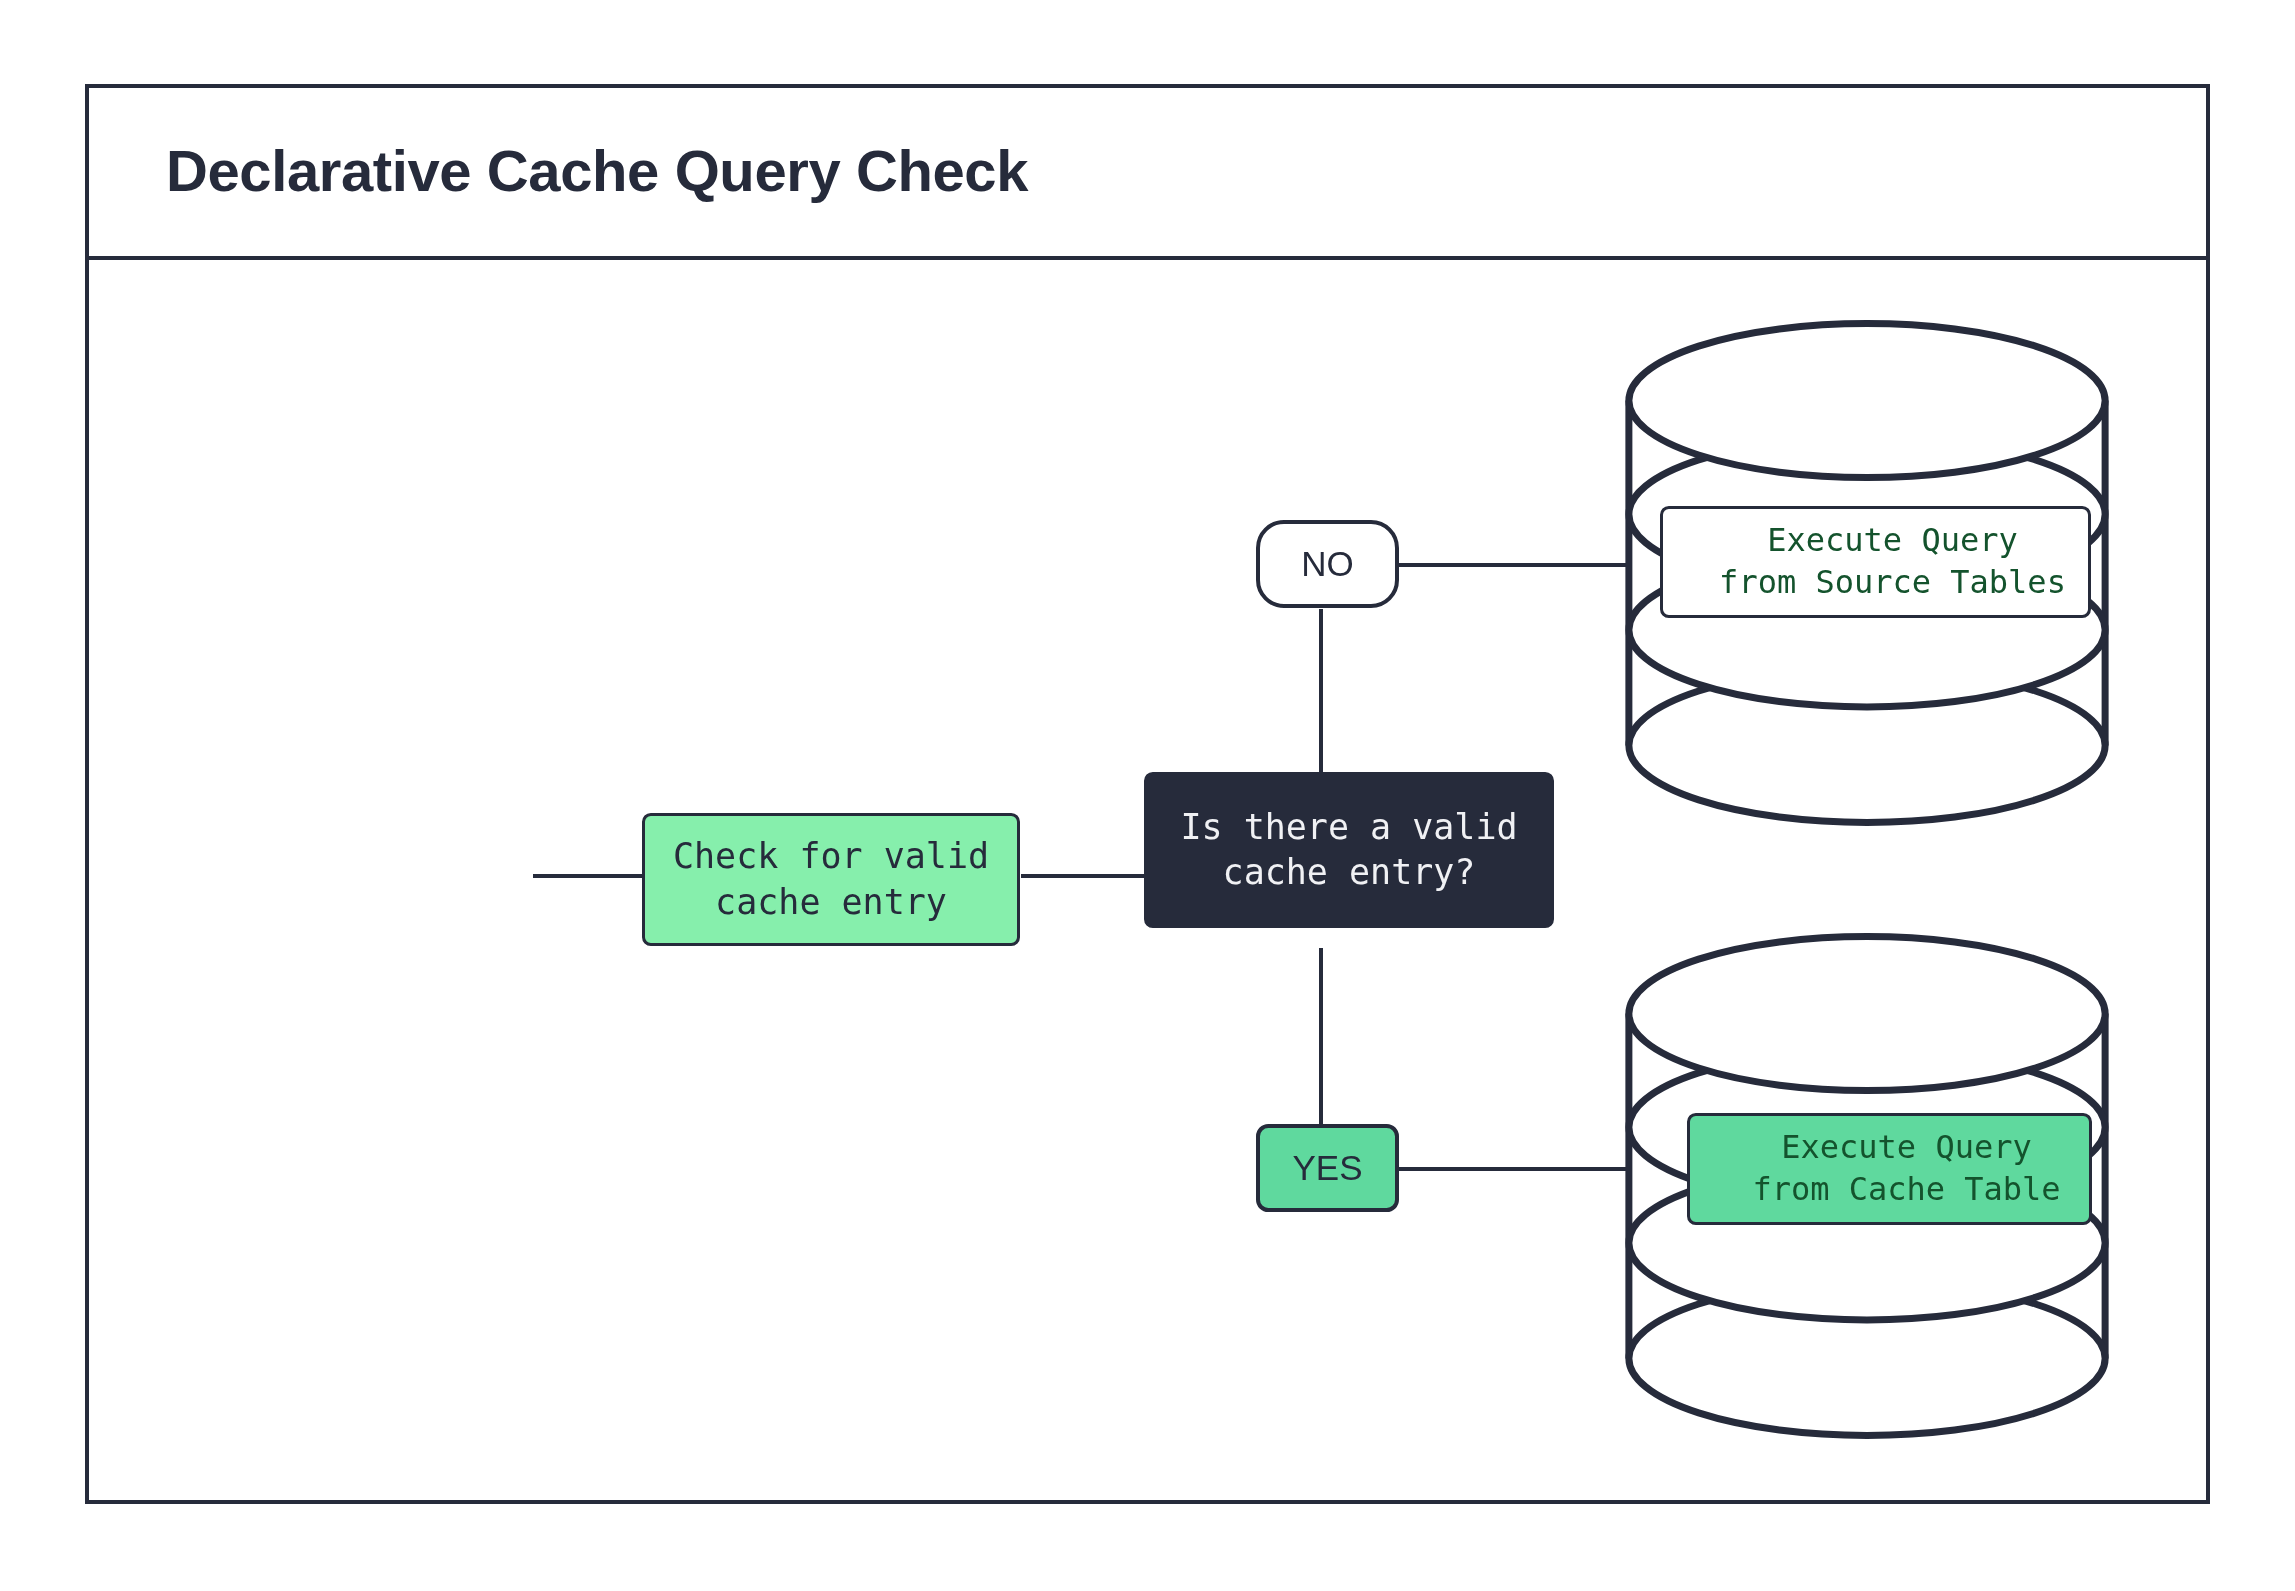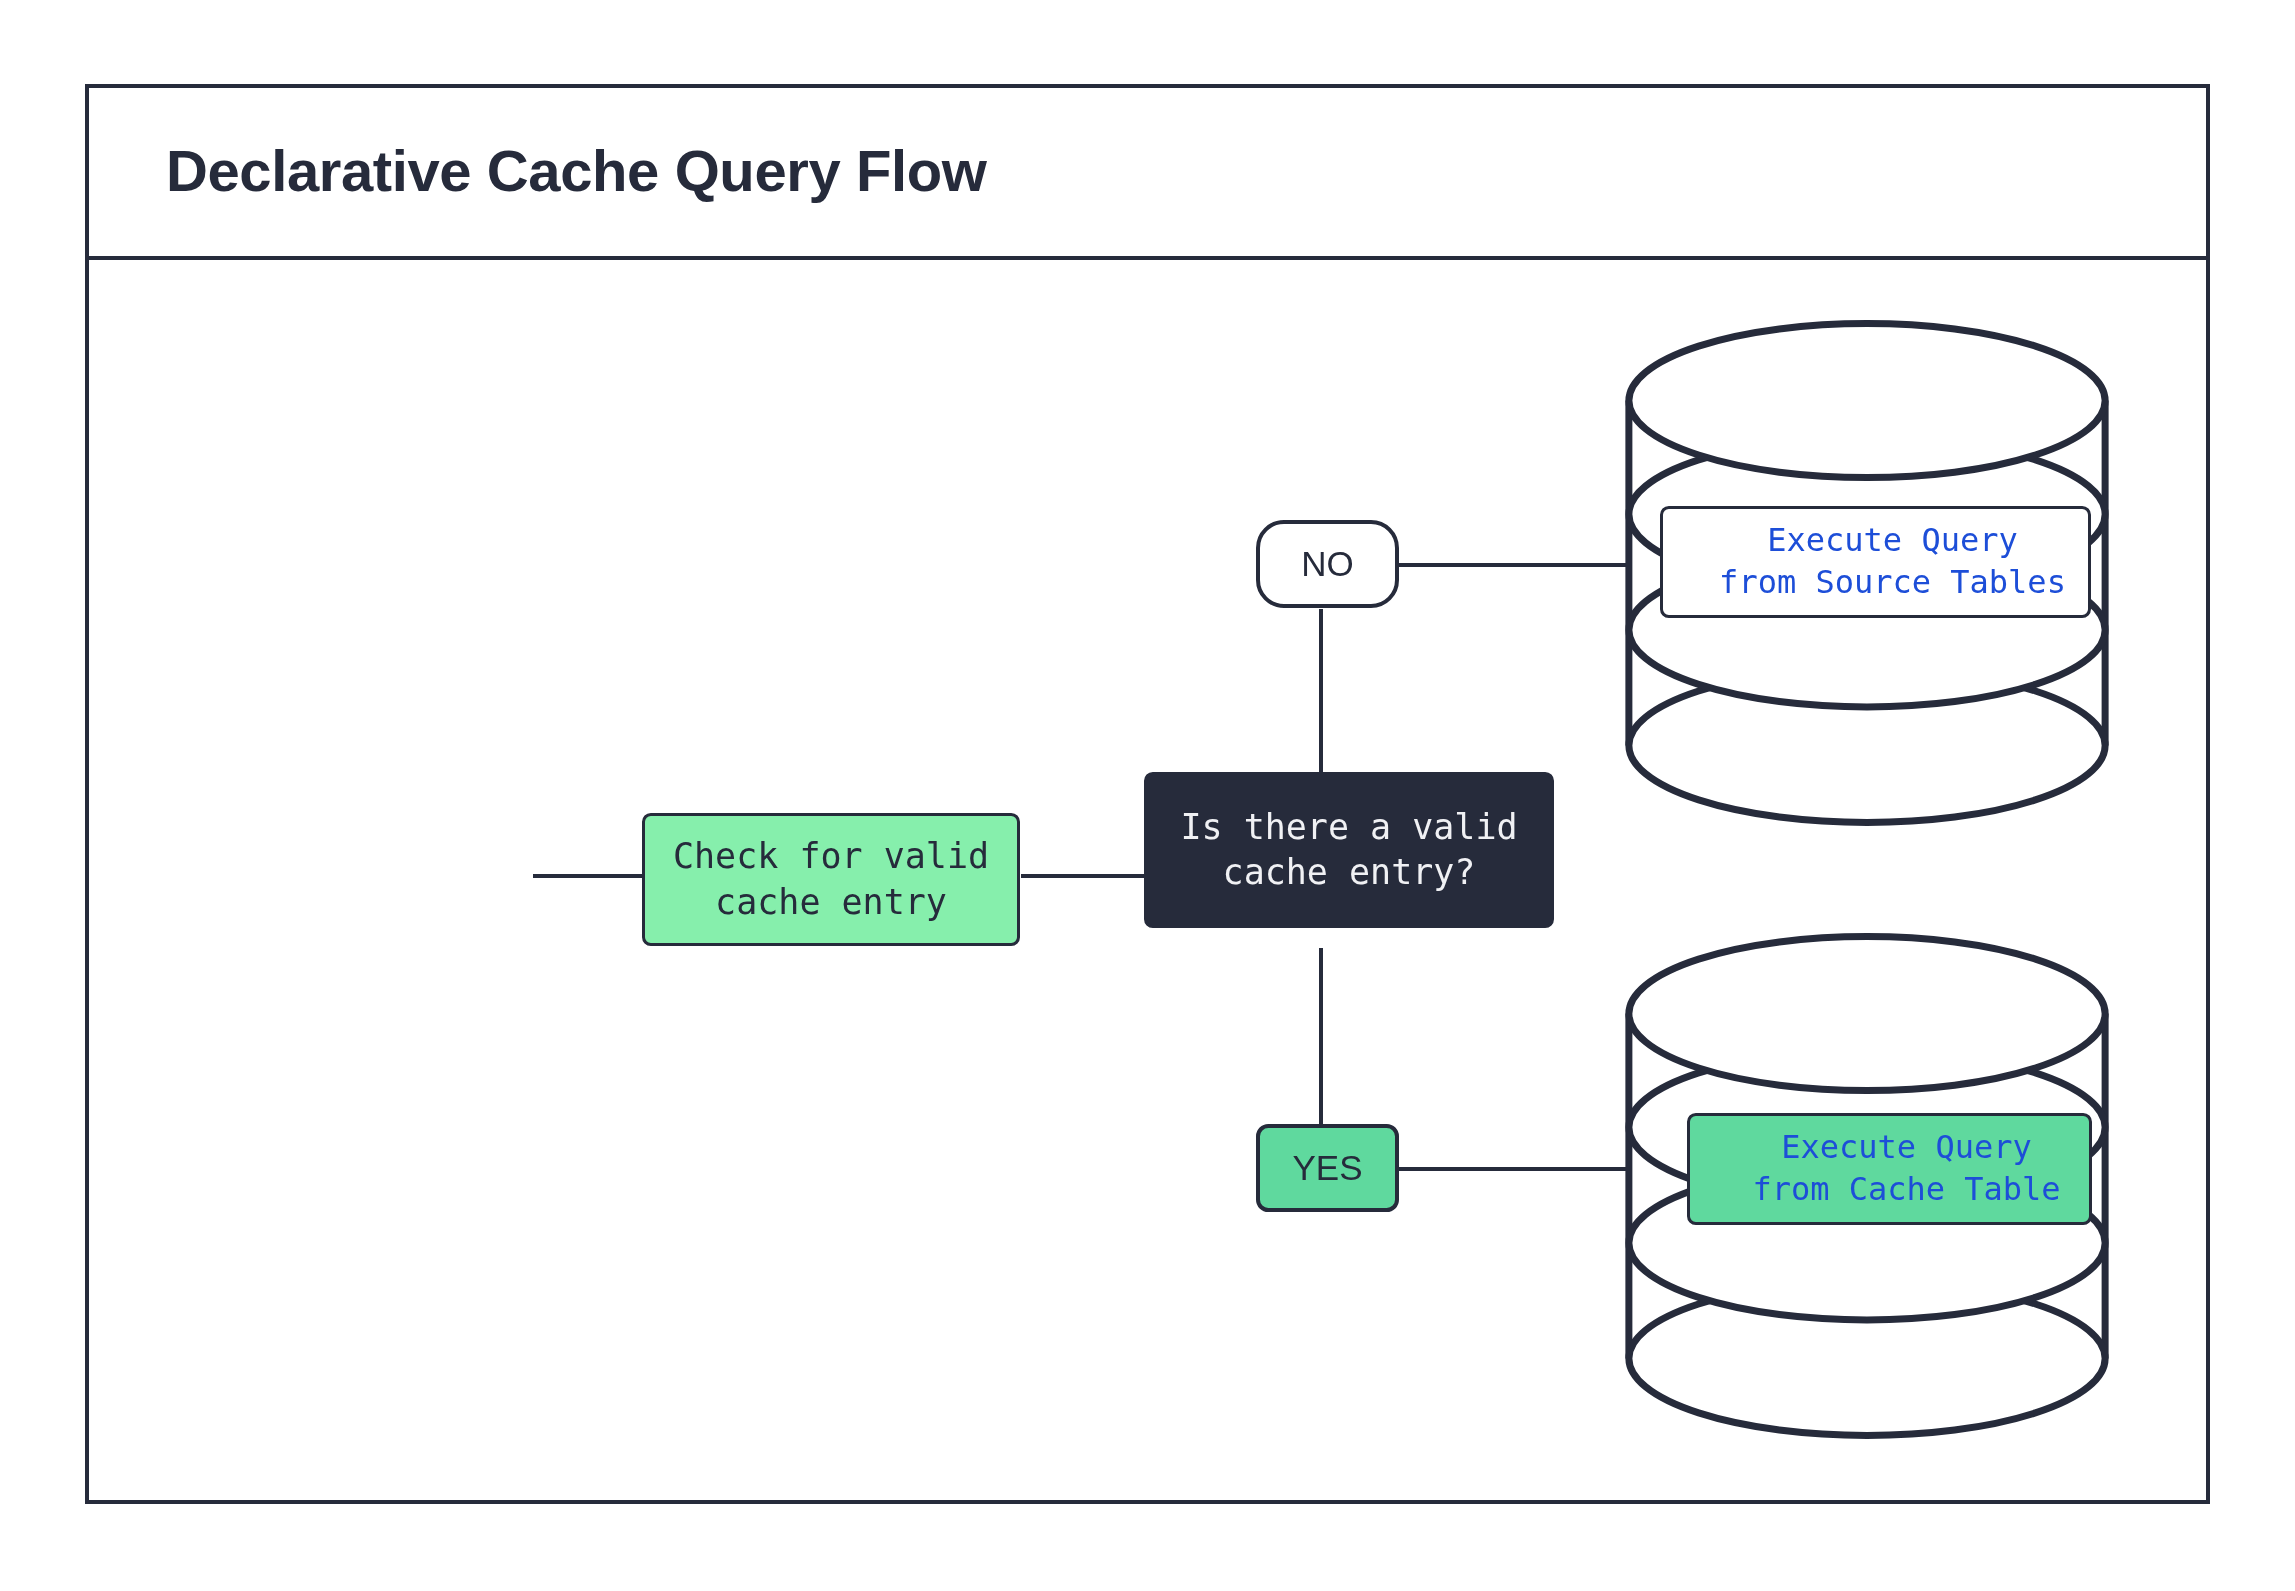--- a/index.html
+++ b/index.html
@@ -116,36 +116,36 @@
     display: flex;
     align-items: center;
     justify-content: center;
     text-align: center;
     font-family: "DejaVu Sans Mono", monospace;
     font-size: 32px;
     line-height: 1.30;
     white-space: pre-line;
     border: 3.5px solid #262b3b;
     border-radius: 8.8px;
-    color: #1d4ed8;
+    color: #14532d;
     z-index: 7;
     padding-left: 34px;
   }
   .db-label-white { background: #ffffff; }
   .db-label-green { background: #5fd99e; }
 </style>
 </head>
 <body>
 
 <div id="canvas">
 
   <div class="frame"></div>
 
   <div class="title-bar">
-    <div class="title-text">Declarative Cache Query Flow</div>
+    <div class="title-text">Declarative Cache Query Check</div>
   </div>
 
   <div class="edge edge-h" style="left:533px; top:874px; width:111px;"></div>
 
   <div class="edge edge-h" style="left:1021px; top:874px; width:124px;"></div>
 
   <div class="edge edge-v" style="left:1319px; top:609px; height:188px;"></div>
 
   <div class="edge edge-h" style="left:1397px; top:563px; width:230px;"></div>
 

